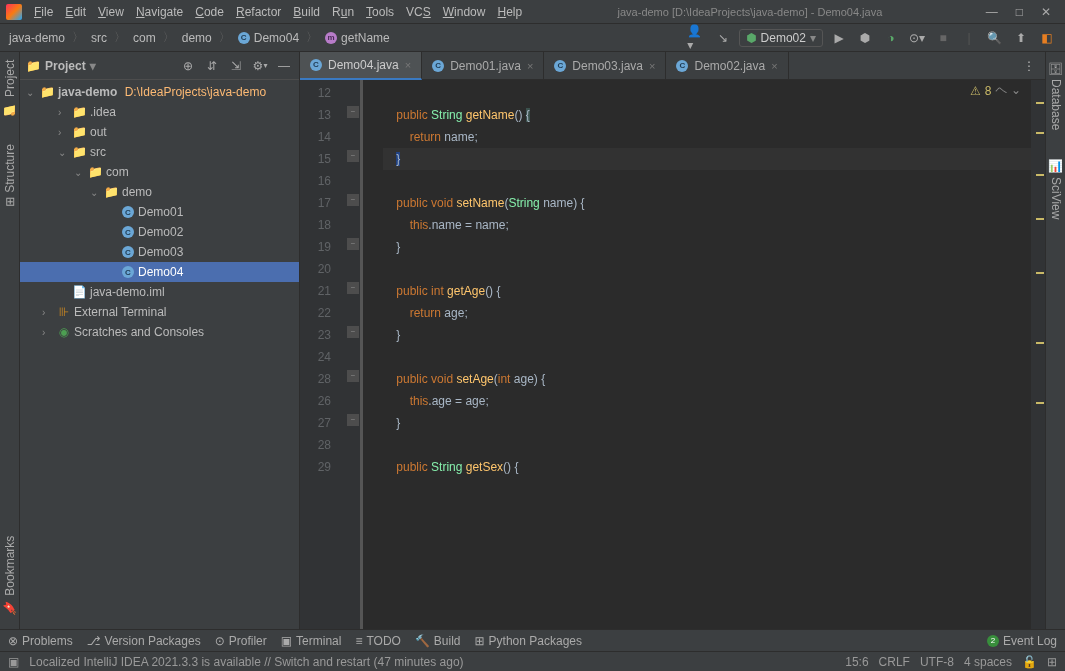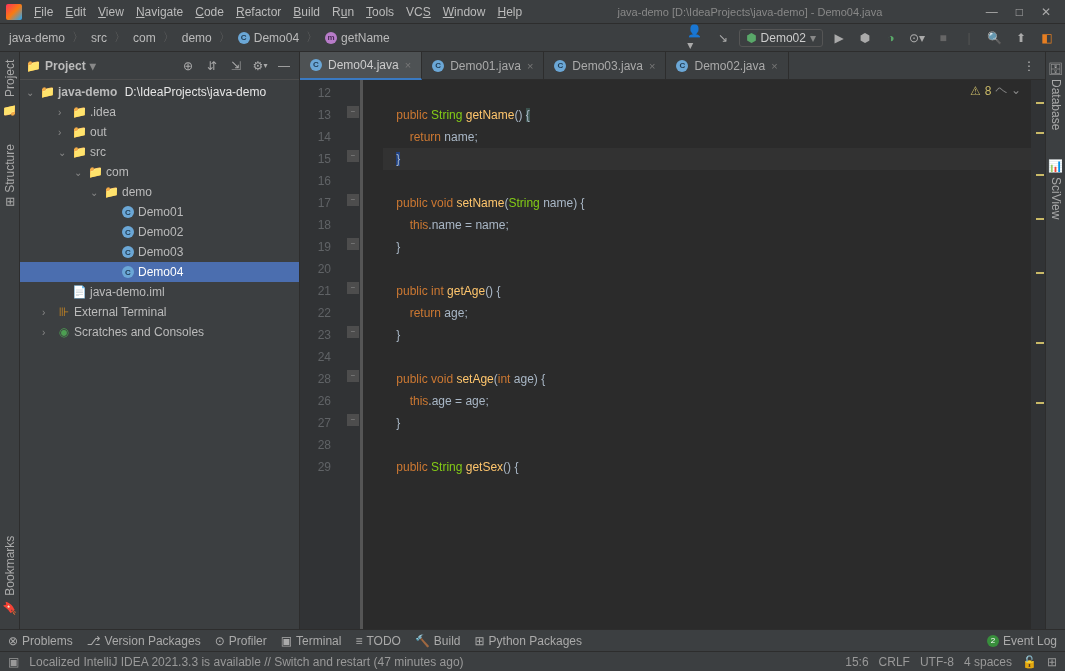--- a/index.html
+++ b/index.html
@@ -63,21 +63,21 @@
 .editor-body { flex: 1; display: flex; position: relative; font-family: "Consolas", monospace; font-size: 14px; overflow: hidden; }
 .gutter-ln { width: 45px; background: #313335; color: #606366; text-align: right; padding-top: 2px; }
 .gutter-ln div { height: 22px; padding-right: 14px; line-height: 22px; }
 .gutter-fold { width: 18px; background: #313335; position: relative; }
 .fold-mark { position: absolute; left: 2px; width: 12px; height: 12px; background: #4d4d4d; color: #8a8a8a; font-size: 8px; text-align: center; line-height: 12px; cursor: pointer; }
 .gutter-line { border-right: 3px solid #555; }
 .code { flex: 1; padding-top: 2px; padding-left: 20px; background: #2b2b2b; position: relative; }
 .code .line { height: 22px; line-height: 22px; white-space: pre; color: #a9b7c6; }
 .code .line.hl { background: #323232; }
 .k { color: #cc7832; }
-.t { color: #84cc16; }
+.t { color: #86efac; }
 .m { color: #ffc66d; }
 .editor-markers { width: 14px; background: #313335; position: relative; }
 .marker { position: absolute; right: 1px; width: 8px; height: 2px; }
 .warn-badge { position: absolute; top: 2px; right: 24px; display: flex; align-items: center; gap: 4px; color: #c9b967; font-size: 11px; z-index: 5; }
 
 .bottombar { height: 22px; background: #3c3f41; border-top: 1px solid #2d2d2d; display: flex; align-items: center; padding: 0 8px; gap: 14px; }
 .bottombar .bitem { display: flex; align-items: center; gap: 4px; cursor: pointer; color: #aaa; font-size: 11px; }
 .bottombar .spacer { flex: 1; }
 .green-badge { background: #388e3c; color: #fff; border-radius: 50%; width: 12px; height: 12px; font-size: 8px; text-align: center; line-height: 12px; }
 
@@ -169,21 +169,21 @@
       <span class="ibtn">⊕</span>
       <span class="ibtn">⇵</span>
       <span class="ibtn">⇲</span>
       <span class="ibtn">⚙ <span style="font-size:8px">▾</span></span>
       <span class="ibtn">—</span>
     </div>
     <div class="tree" id="tree">
       <div class="tree-row">
         <span class="arrow">⌄</span><span class="icon" style="color:#9aa7b0">📁</span>
         <span style="font-weight:bold">java-demo</span>&nbsp;
-        <span style="color:#e5e5e5">D:\IdeaProjects\java-demo</span>
+        <span style="color:#fdba74">D:\IdeaProjects\java-demo</span>
       </div>
     <div class="tree-row">
           <span class="indent" style="width:30px"></span>
           <span class="arrow">›</span>
           <span class="icon">
             <span class="folder-icon">📁</span>
           </span>
           <span>.idea</span>
         </div>
         <div class="tree-row">

